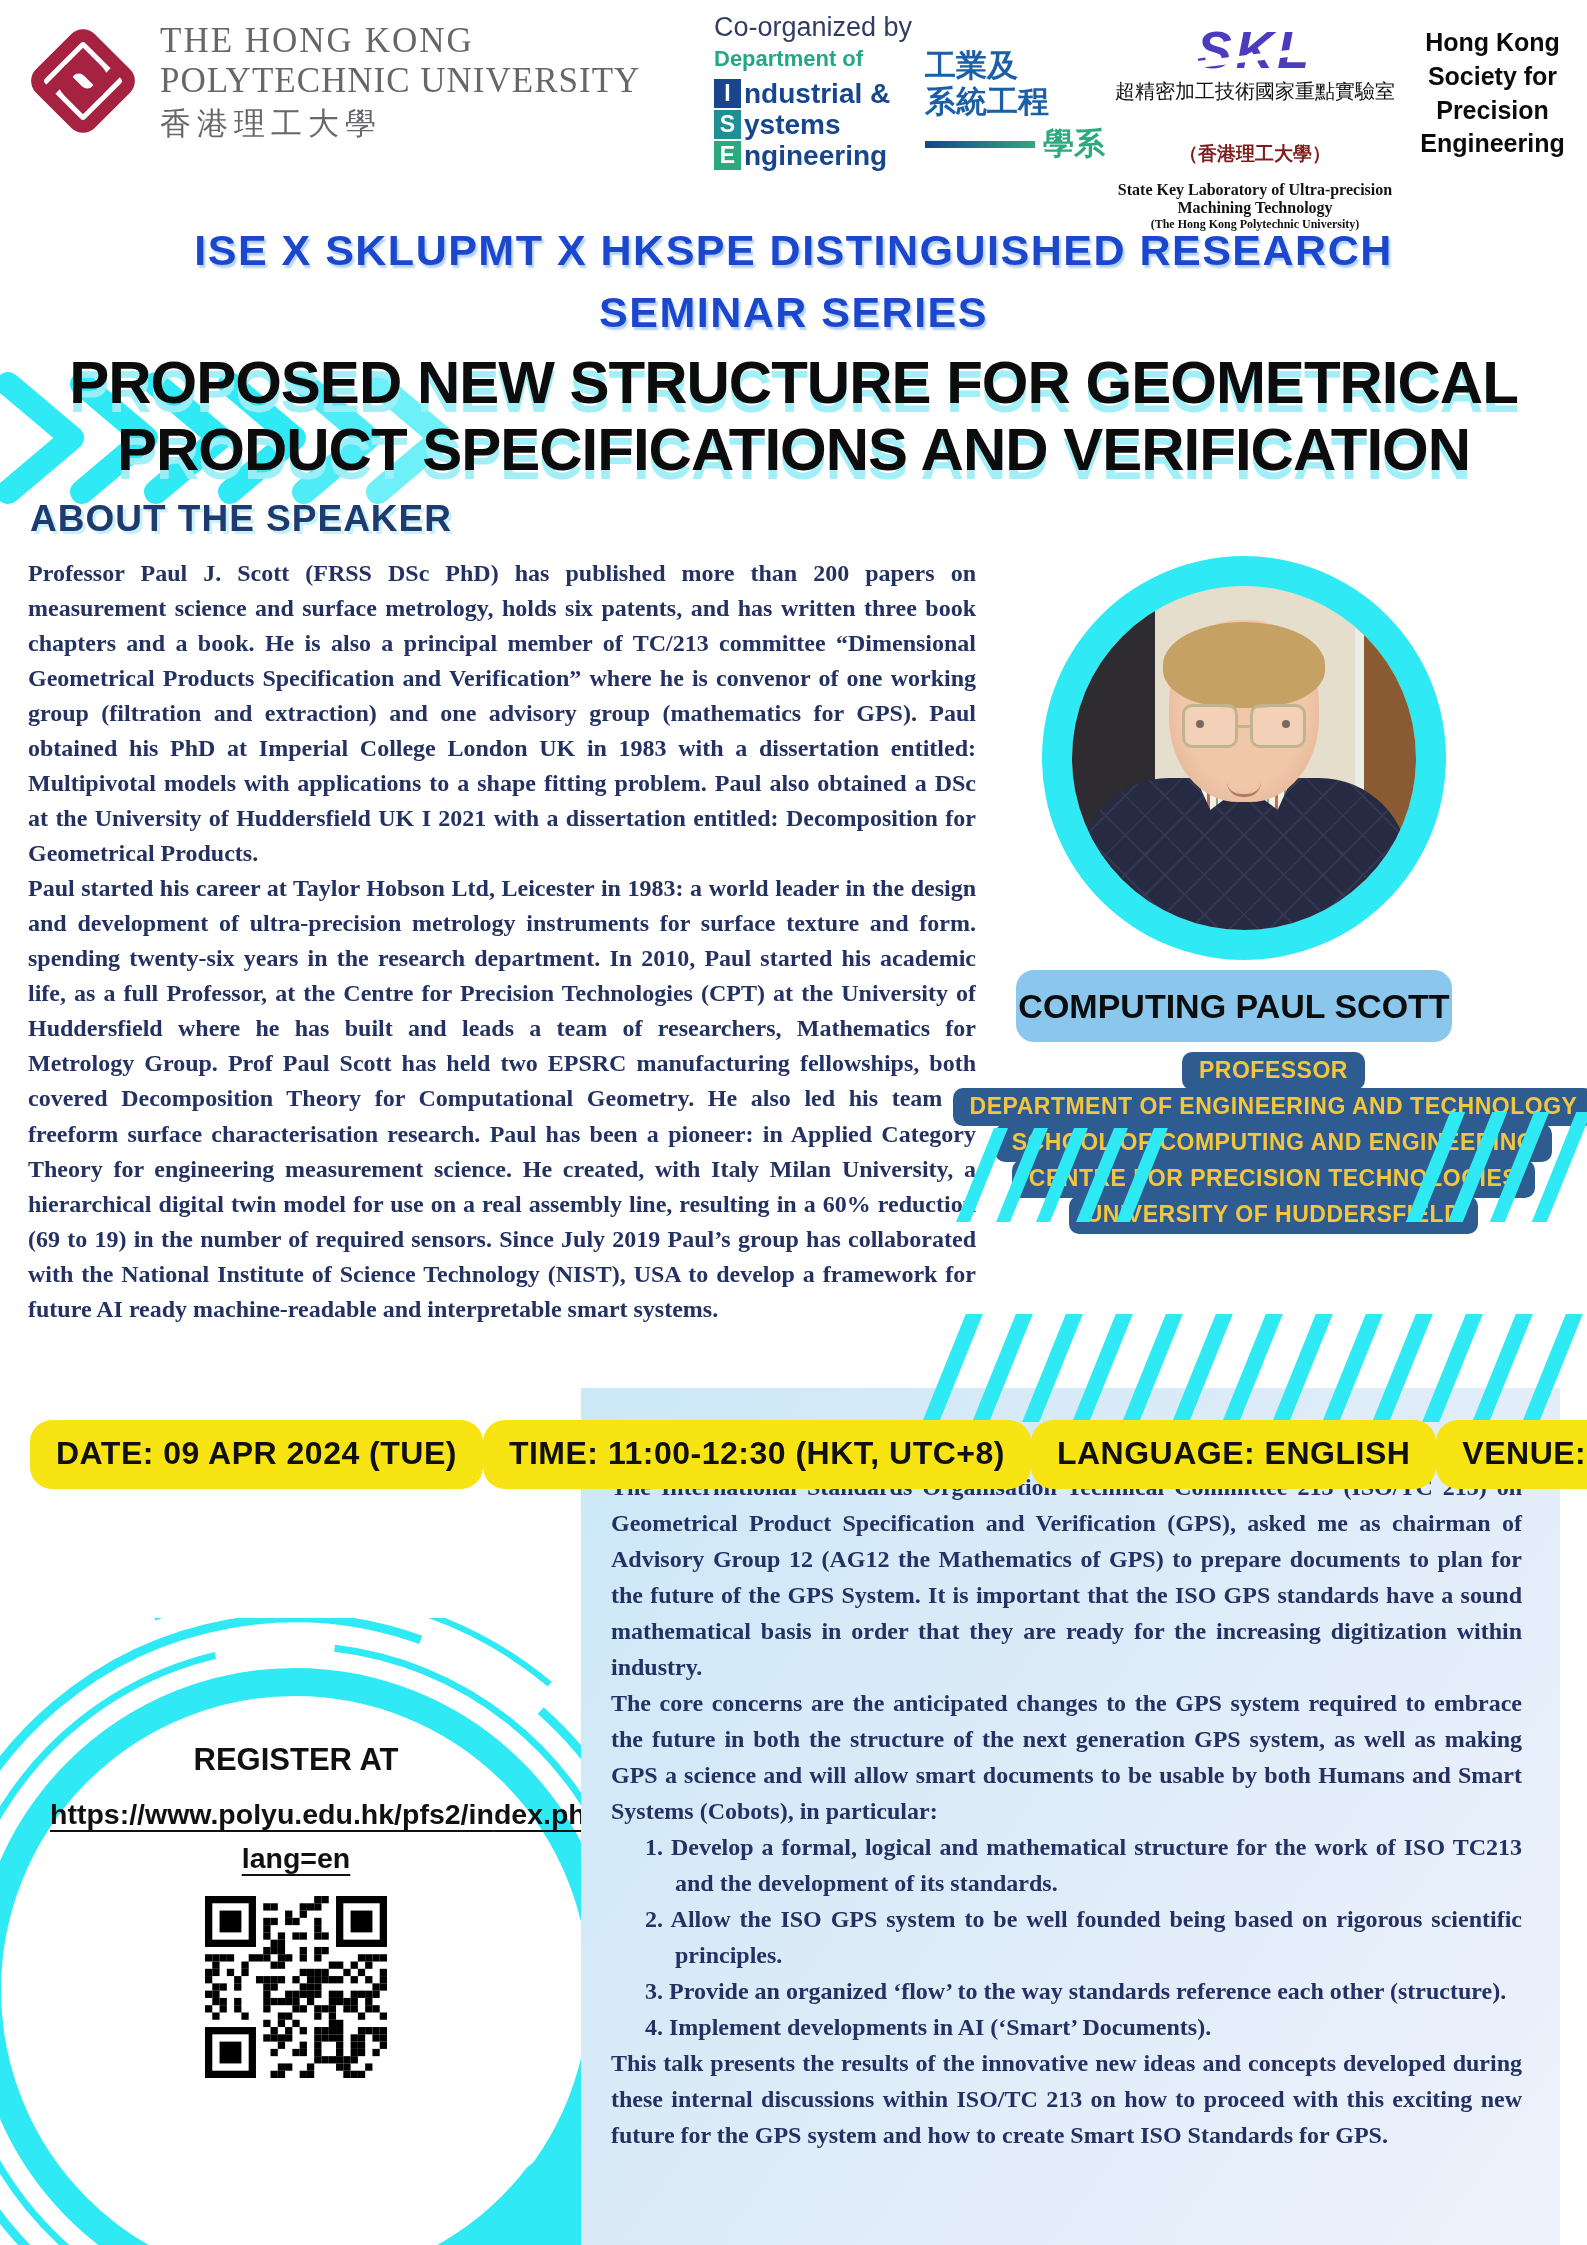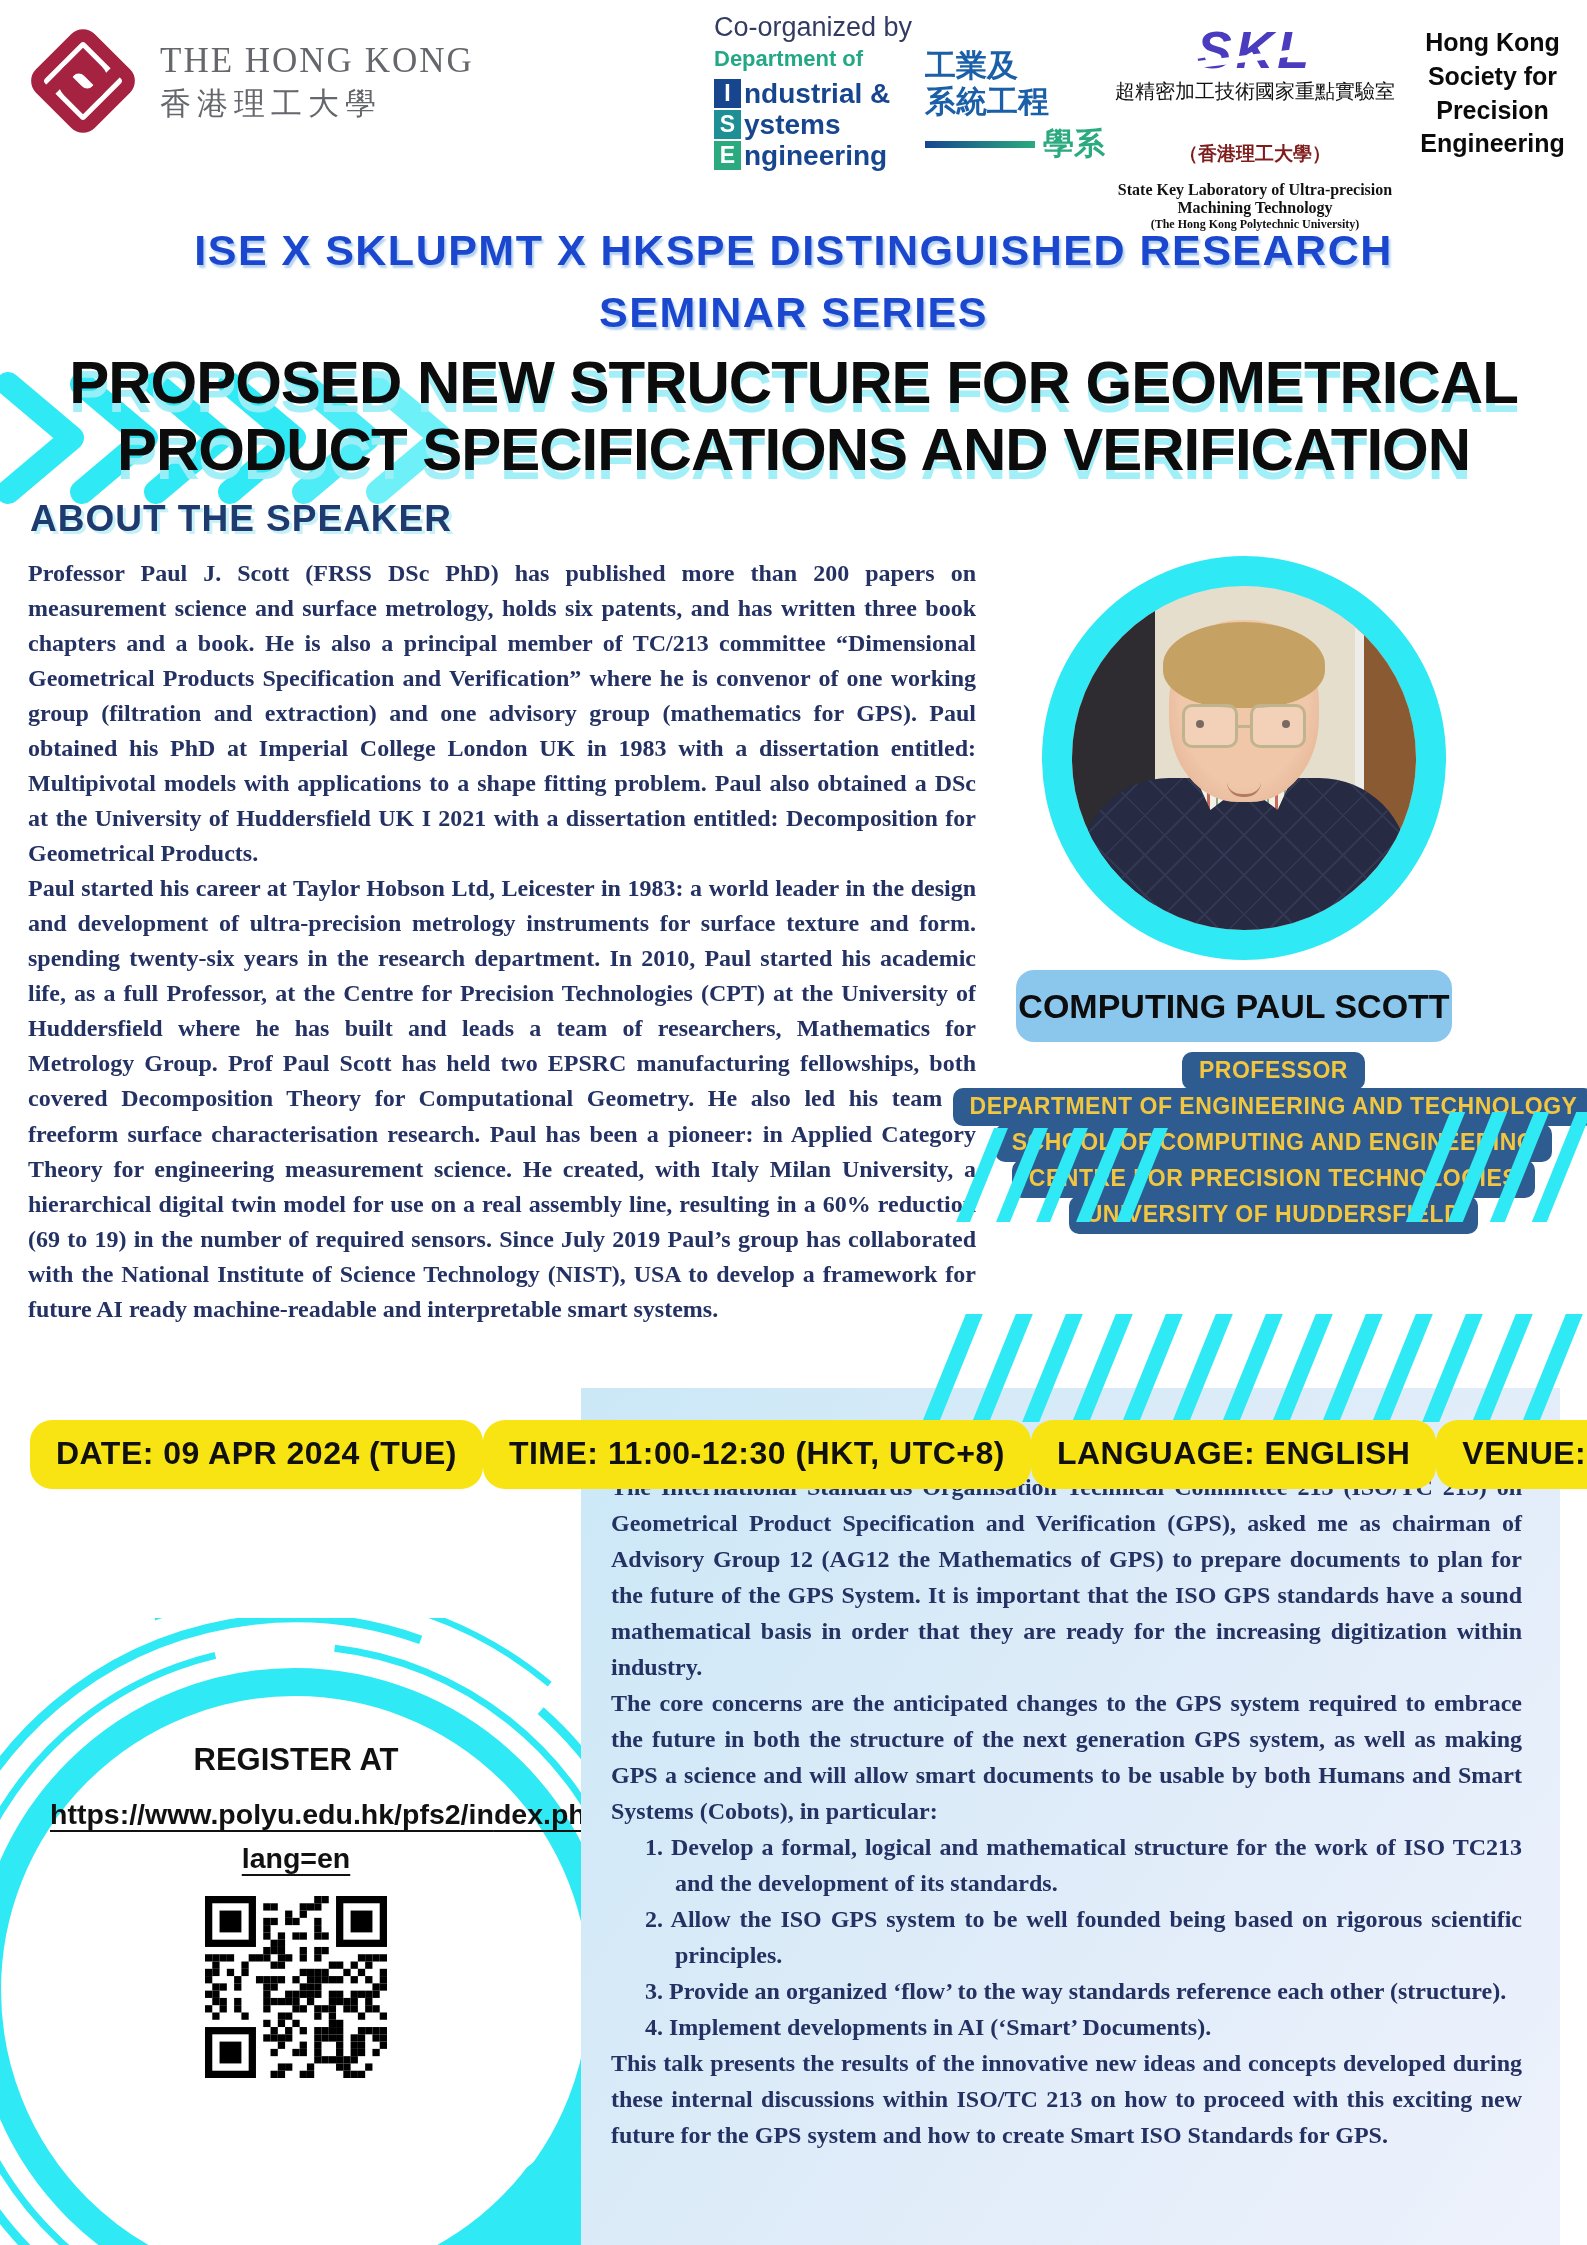--- a/index.html
+++ b/index.html
@@ -135,20 +135,21 @@
       <svg width="122" height="122" viewBox="0 0 122 122">
         <g transform="rotate(45 61 61)" fill="none" stroke="#A52341" stroke-width="13">
           <rect x="26" y="26" width="70" height="70" rx="10"></rect>
           <path d="M44 96 V44 h20 a14 14 0 0 1 0 28 h-16"></path>
           <path d="M78 26 V78 h-20 a14 14 0 0 1 0 -28 h16"></path>
         </g>
       </svg>
     </span>
     <div class="polyu-text">
       <div class="l1">THE HONG KONG</div>
+      <div class="l2">POLYTECHNIC UNIVERSITY</div>
       <div class="l3">香港理工大學</div>
     </div>
   </div>
 
   <div class="coorg">Co-organized by</div>
 
   <div class="ise">
     <div class="dept">Department of</div>
     <div class="ise-row">
       <span class="tile t1">I</span>

